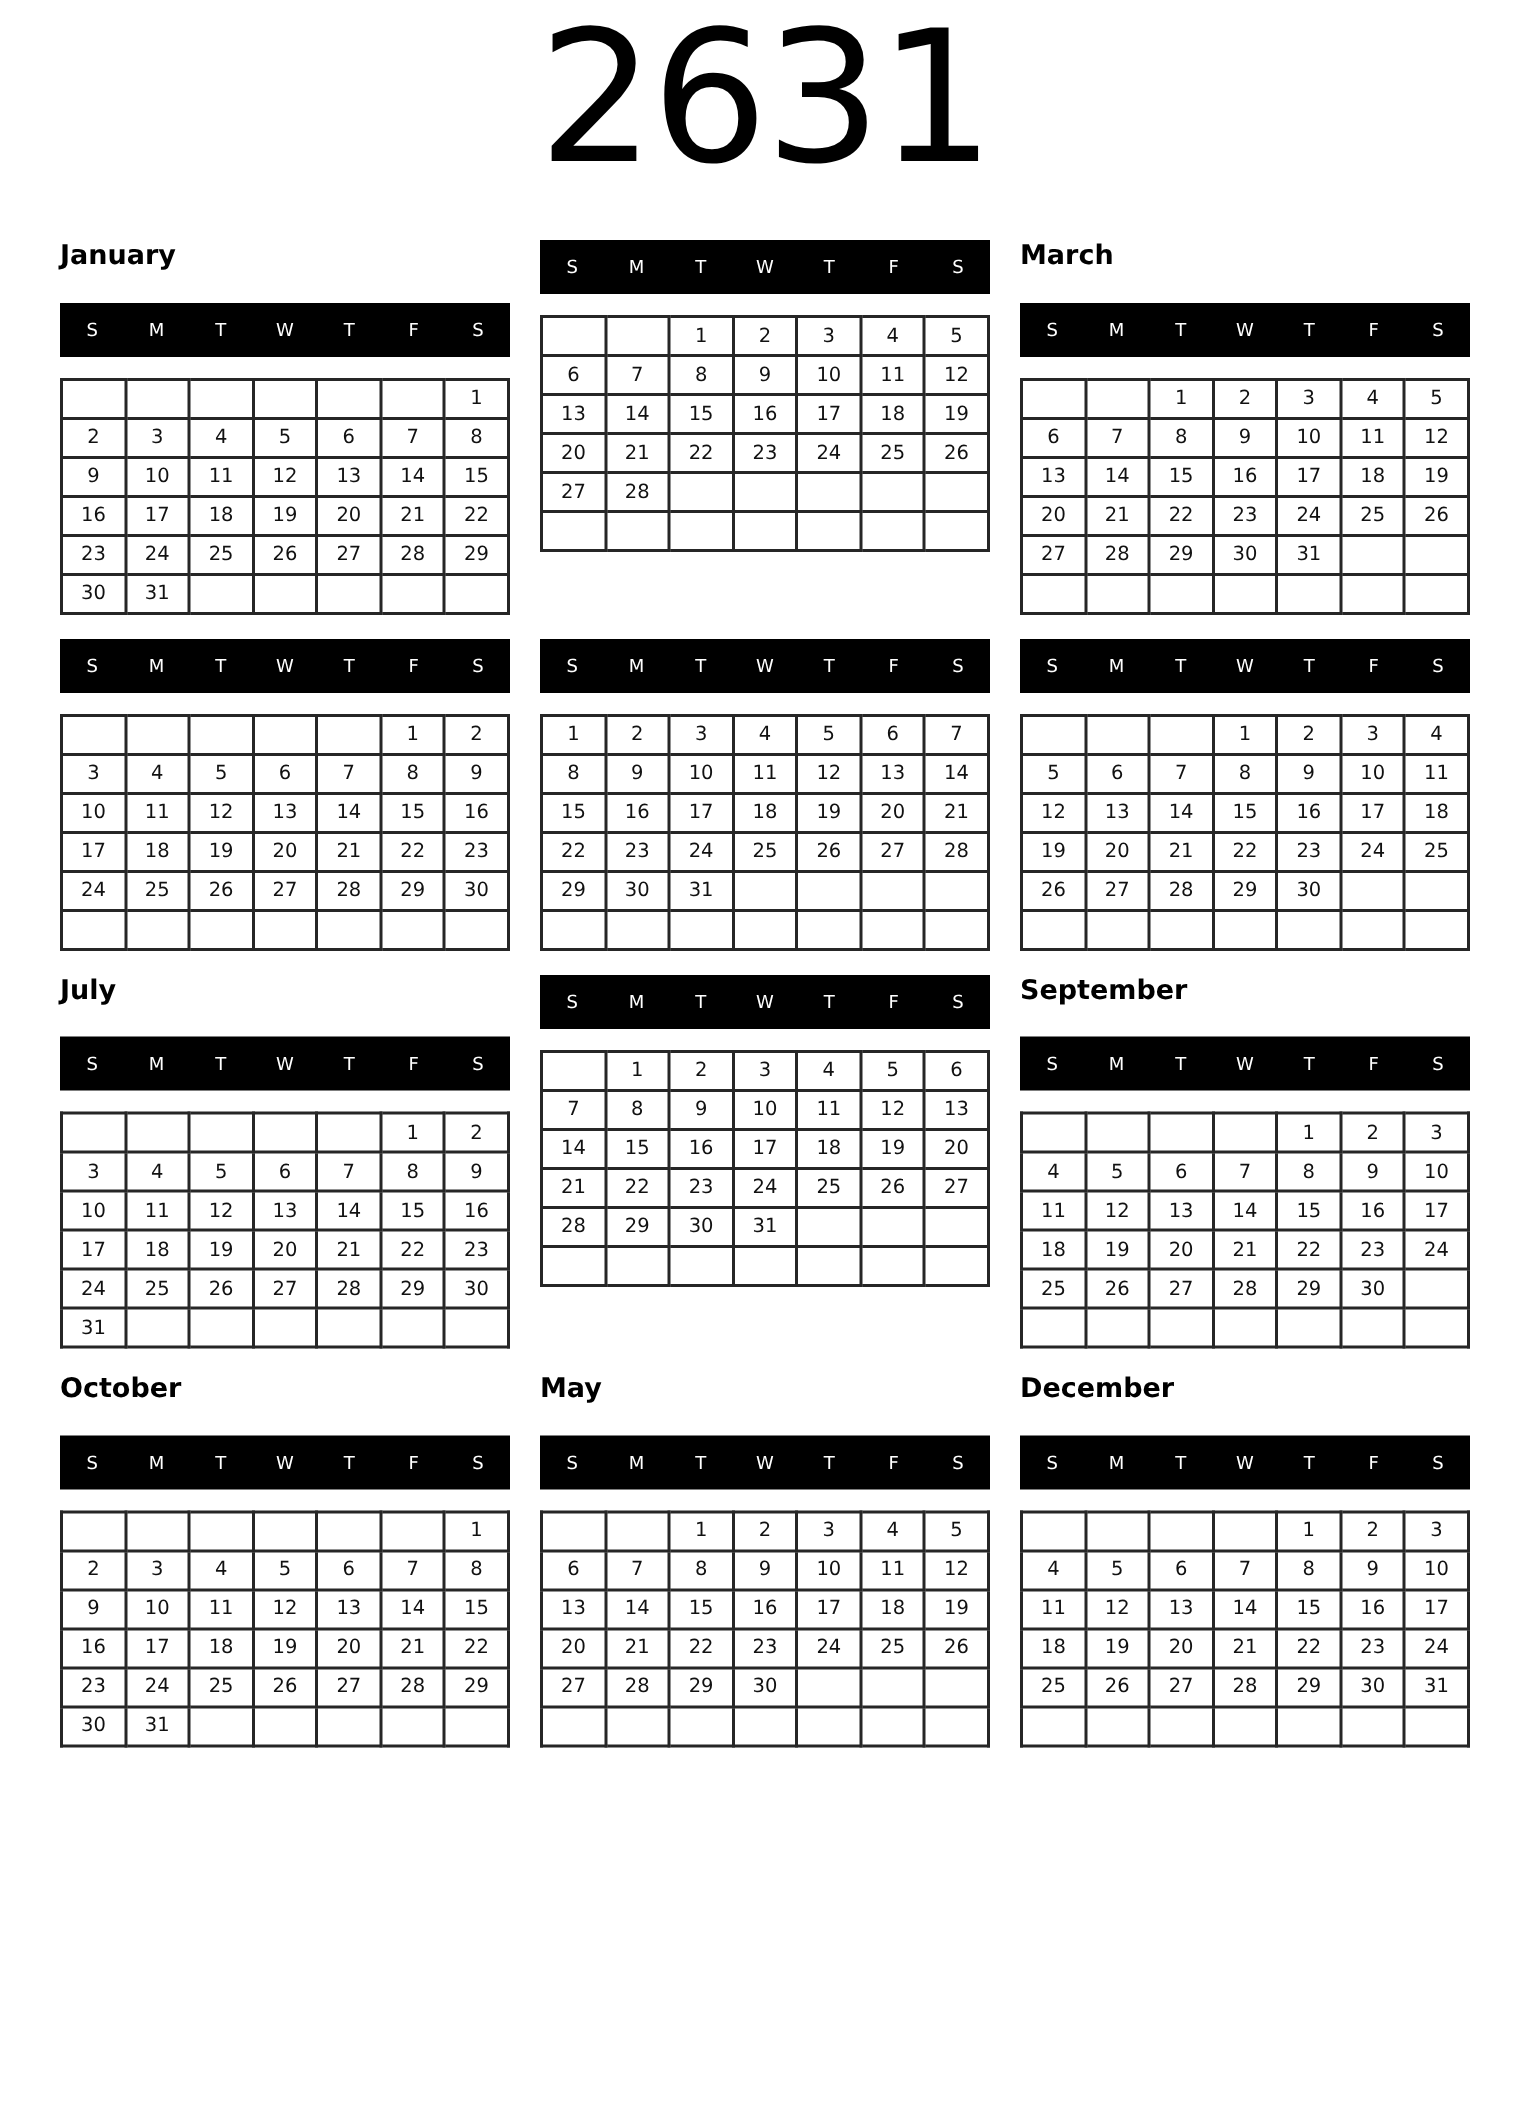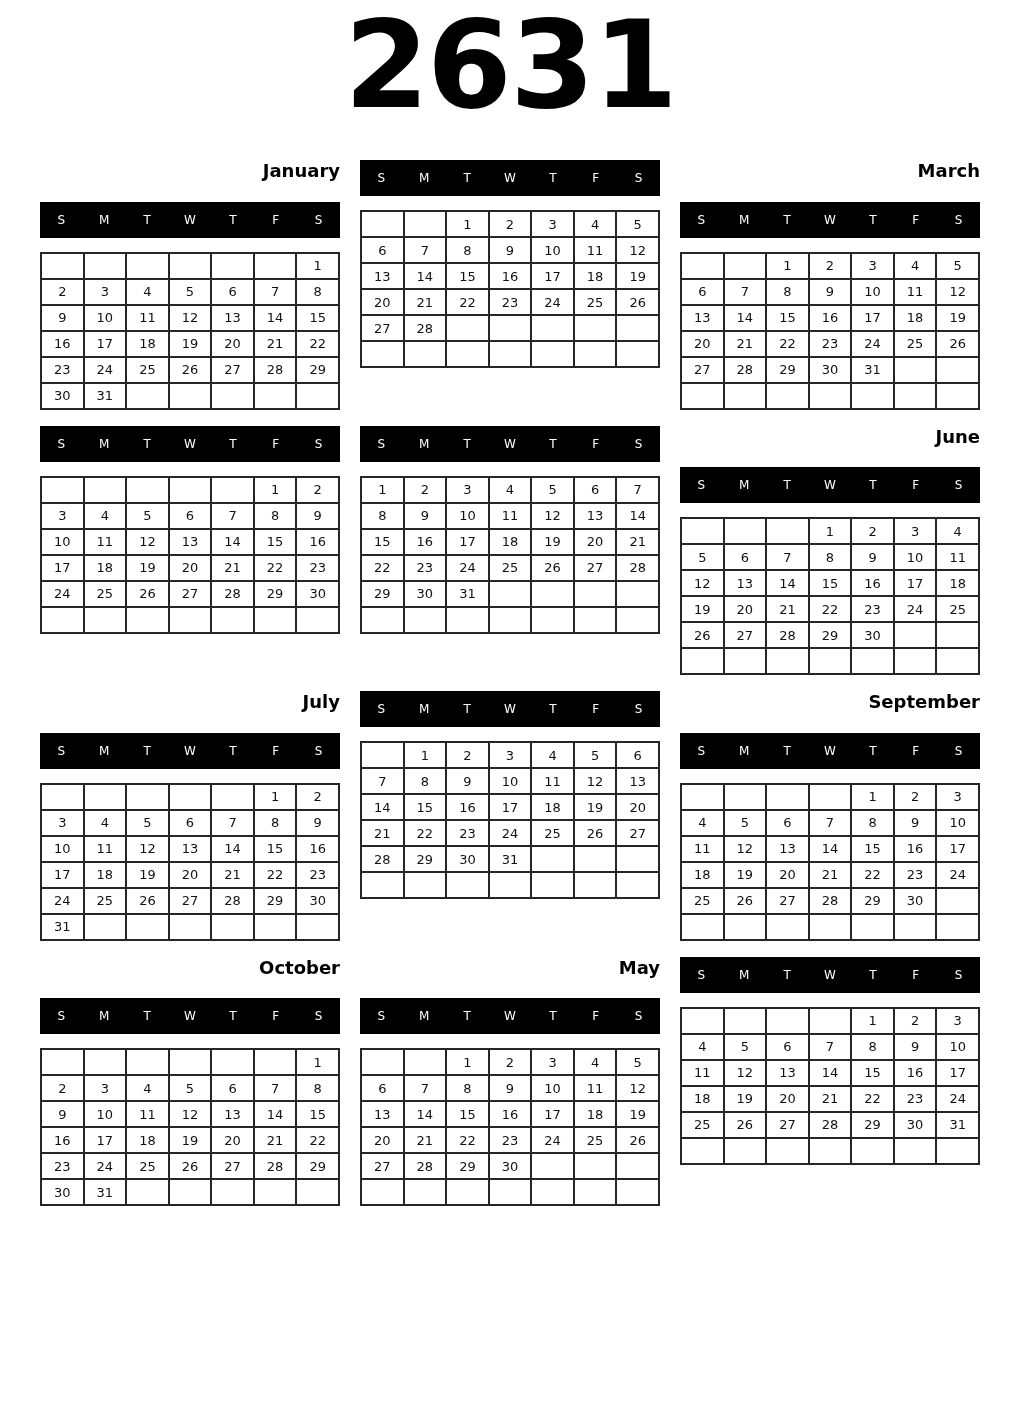--- a/index.html
+++ b/index.html
@@ -9,36 +9,36 @@
     width: 1020px; height: 1412px;
     font-family: "DejaVu Sans", sans-serif;
     color: #111;
     overflow: hidden;
   }
   .year-title {
     margin: 4px 0 0 0;
     text-align: center;
     font-size: 122px;
     line-height: 1.0;
-    font-weight: bold;
+    font-weight: normal;
     letter-spacing: -2px;
     color: #000;
   }
   .months {
     width: 940px;
     margin: 34px auto 0 auto;
     display: grid;
     grid-template-columns: repeat(3, 300px);
     column-gap: 20px;
     row-gap: 16px;
   }
   .month { width: 300px; }
   .month-title {
     margin: 0 0 20px 0;
-    text-align: right;
+    text-align: left;
     font-size: 18px;
     font-weight: bold;
     line-height: 1.2;
     color: #000;
   }
   .weekday-bar {
     display: grid;
     grid-template-columns: repeat(7, 1fr);
     align-items: center;
     height: 36px;
@@ -417,21 +417,20 @@
             <td></td>
             <td></td>
             <td></td>
             <td></td>
           </tr>
         </tbody>
       </table>
   </section>
 
   <section class="month">
-    <h2 class="month-title">June</h2>
     <div class="weekday-bar">
         <span>S</span>
         <span>M</span>
         <span>T</span>
         <span>W</span>
         <span>T</span>
         <span>F</span>
         <span>S</span>
       </div>
     <table class="day-grid">
@@ -842,20 +841,21 @@
             <td></td>
             <td></td>
             <td></td>
             <td></td>
           </tr>
         </tbody>
       </table>
   </section>
 
   <section class="month">
+    <h2 class="month-title">December</h2>
     <div class="weekday-bar">
         <span>S</span>
         <span>M</span>
         <span>T</span>
         <span>W</span>
         <span>T</span>
         <span>F</span>
         <span>S</span>
       </div>
     <table class="day-grid">

